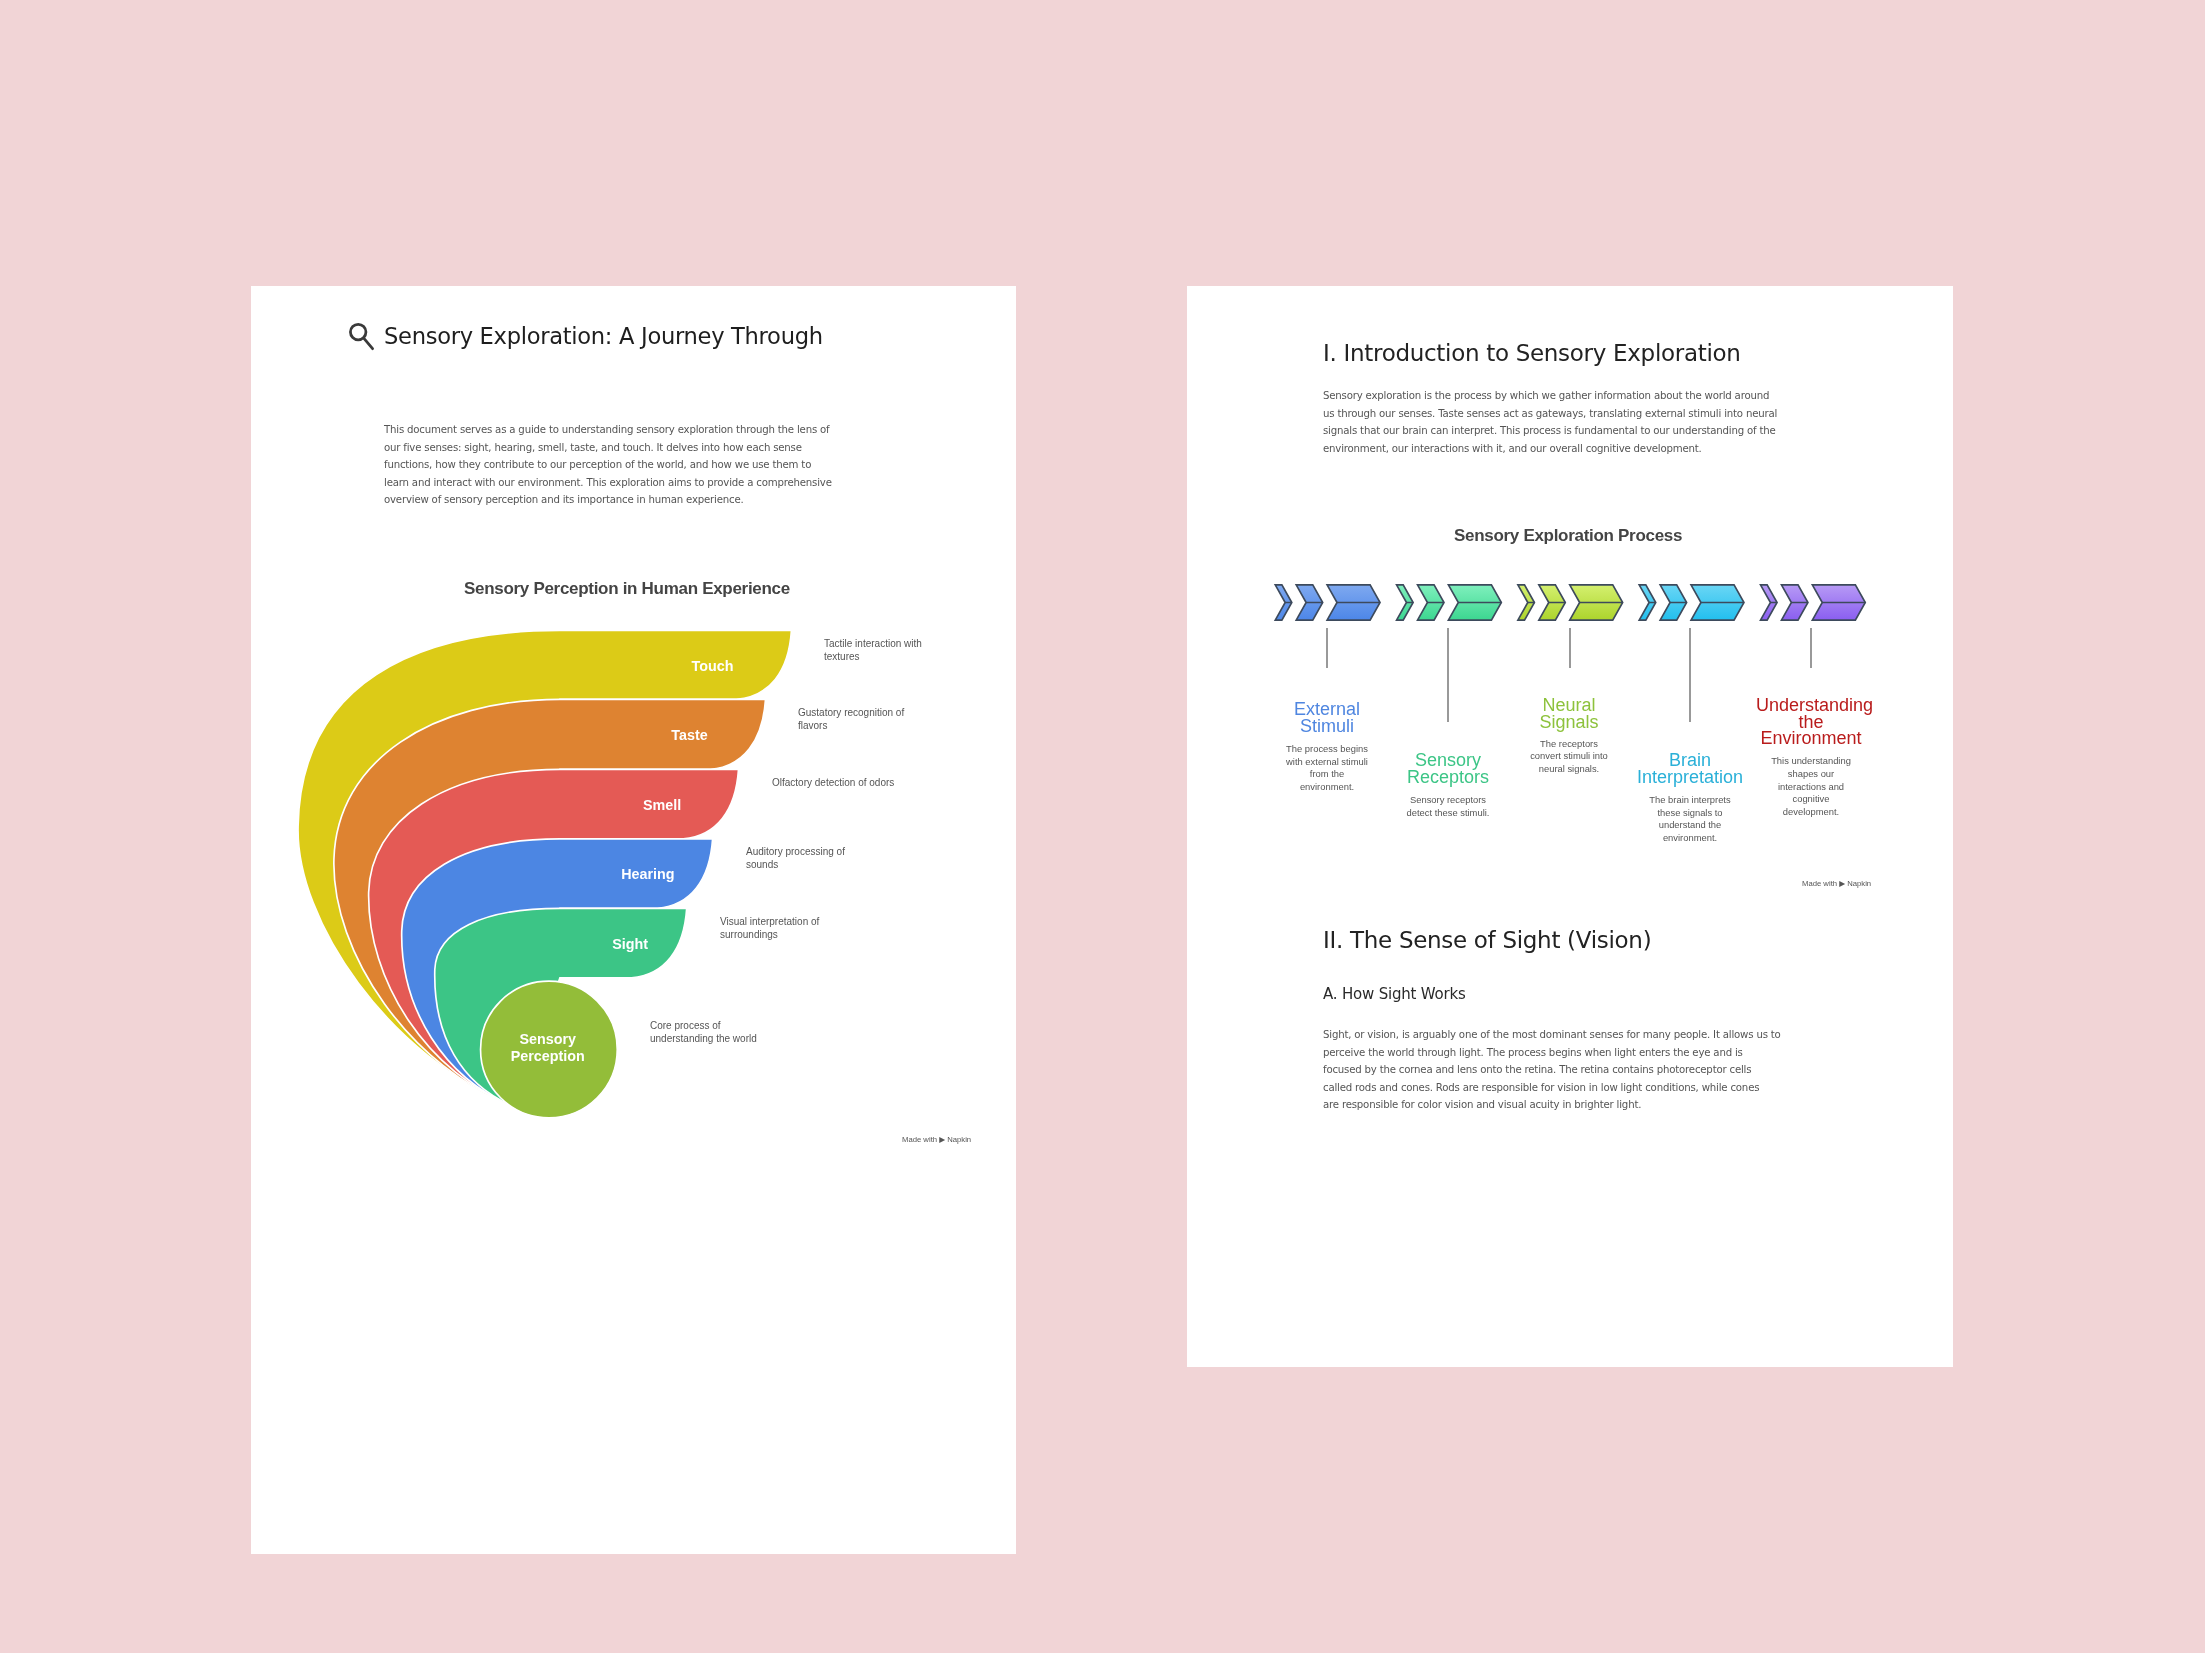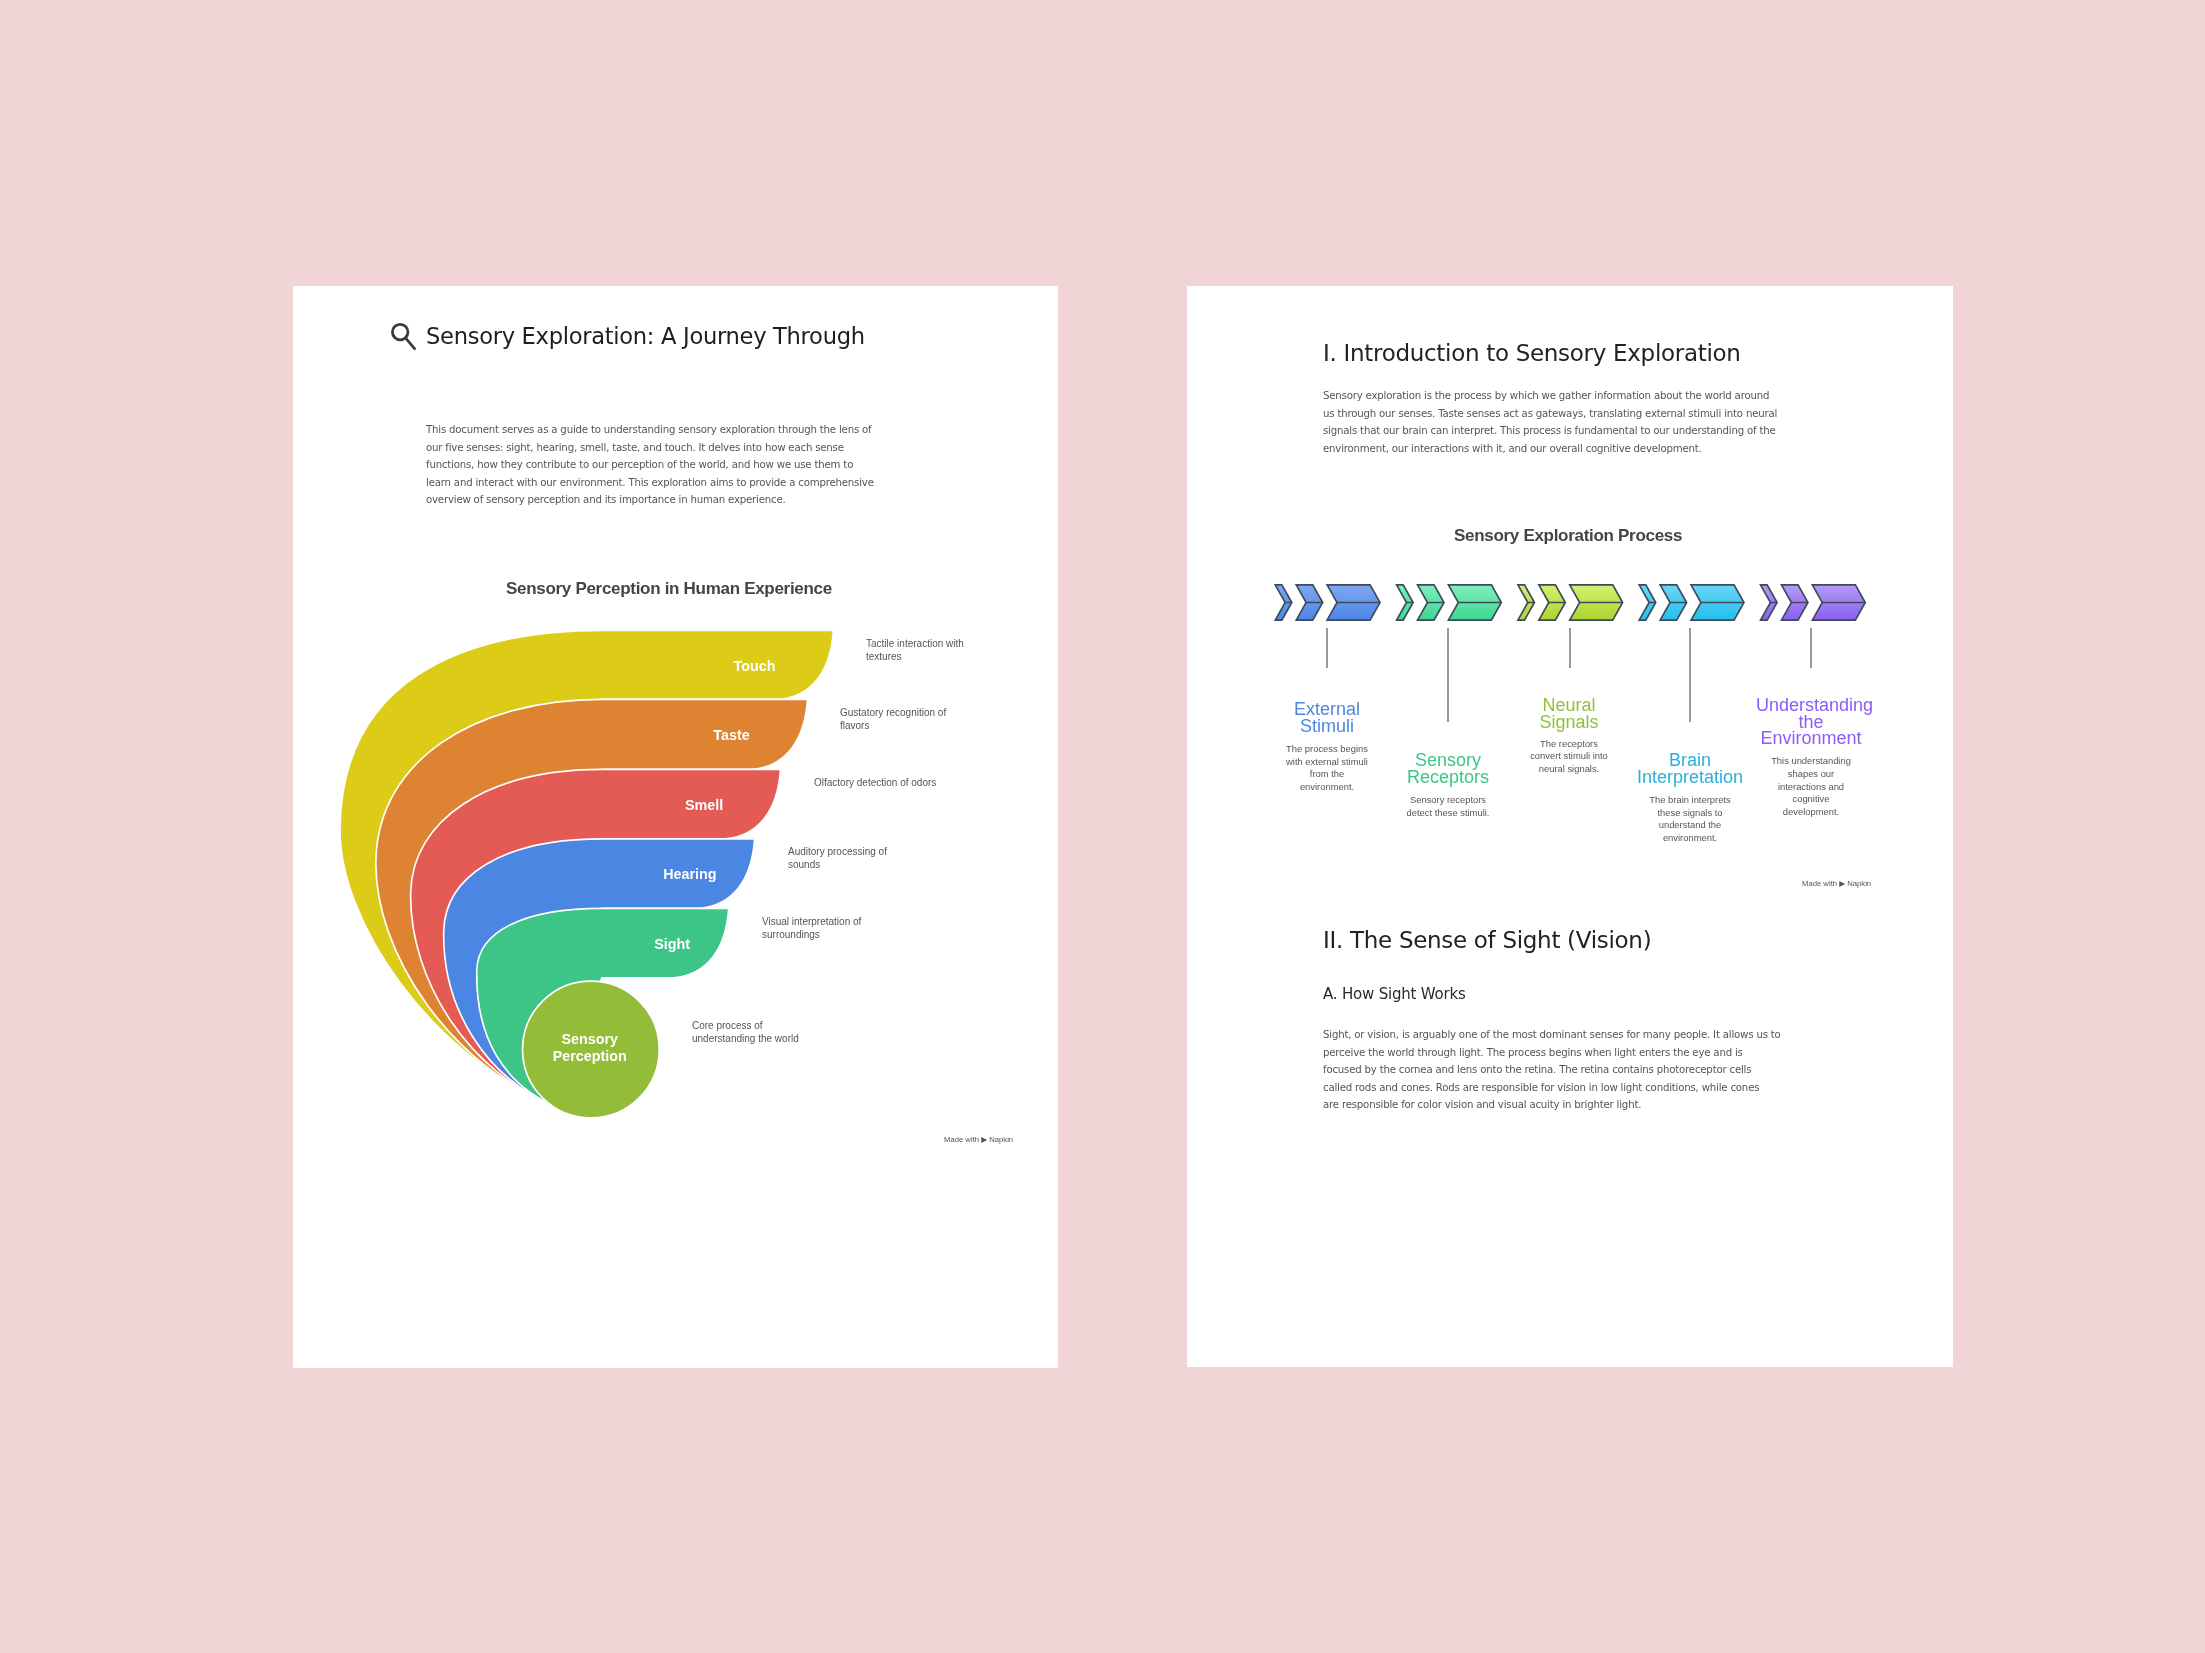--- a/index.html
+++ b/index.html
@@ -1,19 +1,19 @@
 <!DOCTYPE html>
 <html style="font-size:8.8px"><head>
 <meta charset="utf-8">
 <style>
   html, body { margin:0; padding:0; }
   body { width:2205px; height:1654px; background:#f1d4d6; position:relative; overflow:hidden;
          font-family:"Liberation Sans", sans-serif; }
   .page { position:absolute; background:#ffffff; }
-  #page-left { left:251px; top:286px; width:765px; height:1082px;margin-left:42px; }
+  #page-left { left:251px; top:286px; width:765px; height:1268px; }
   #page-right { left:1187px; top:286px; width:766px; height:1081px; }
   .abs { position:absolute; }
   .doc-title { font-family:"DejaVu Sans", sans-serif; font-size:22.6px; color:#1e1e1e; line-height:35px; letter-spacing:-0.3px; }
   .body-text { font-family:"DejaVu Sans", sans-serif; font-size:10.2px; color:#555; line-height:17.6px; letter-spacing:-0.2px; }
   .h1 { font-family:"DejaVu Sans", sans-serif; font-size:23px; color:#222; letter-spacing:-0.3px; }
   .h2 { font-family:"DejaVu Sans", sans-serif; font-size:15px; color:#2a2a2a; letter-spacing:-0.2px; }
   .chart-title { font-family:"Liberation Sans", sans-serif; font-weight:bold; font-size:17px; color:#444; letter-spacing:-0.3px; }
   .band-label { font-family:"Liberation Sans", sans-serif; font-weight:bold; fill:#ffffff; font-size:26px; }
   .desc { font-family:"Liberation Sans", sans-serif; font-size:10px; color:#555; line-height:12.7px; }
   .made { font-family:"Liberation Sans", sans-serif; font-size:7.7px; color:#555; }
@@ -206,21 +206,21 @@
     </div>
     <div class="step-desc" style="margin-top:8.8px;">
       <div>The brain interprets</div>
       <div>these signals to</div>
       <div>understand the</div>
       <div>environment.</div>
     </div>
   </div>
 
   <div class="abs" style="left:569px;top:411px;width:110px;">
-    <div class="step-title" style="color:#8b5cf6;">
+    <div class="step-title" style="color:#b91c1c;">
       <div>Understanding</div>
       <div>the</div>
       <div>Environment</div>
     </div>
     <div class="step-desc" style="margin-top:8.8px;">
       <div>This understanding</div>
       <div>shapes our</div>
       <div>interactions and</div>
       <div>cognitive</div>
       <div>development.</div>

